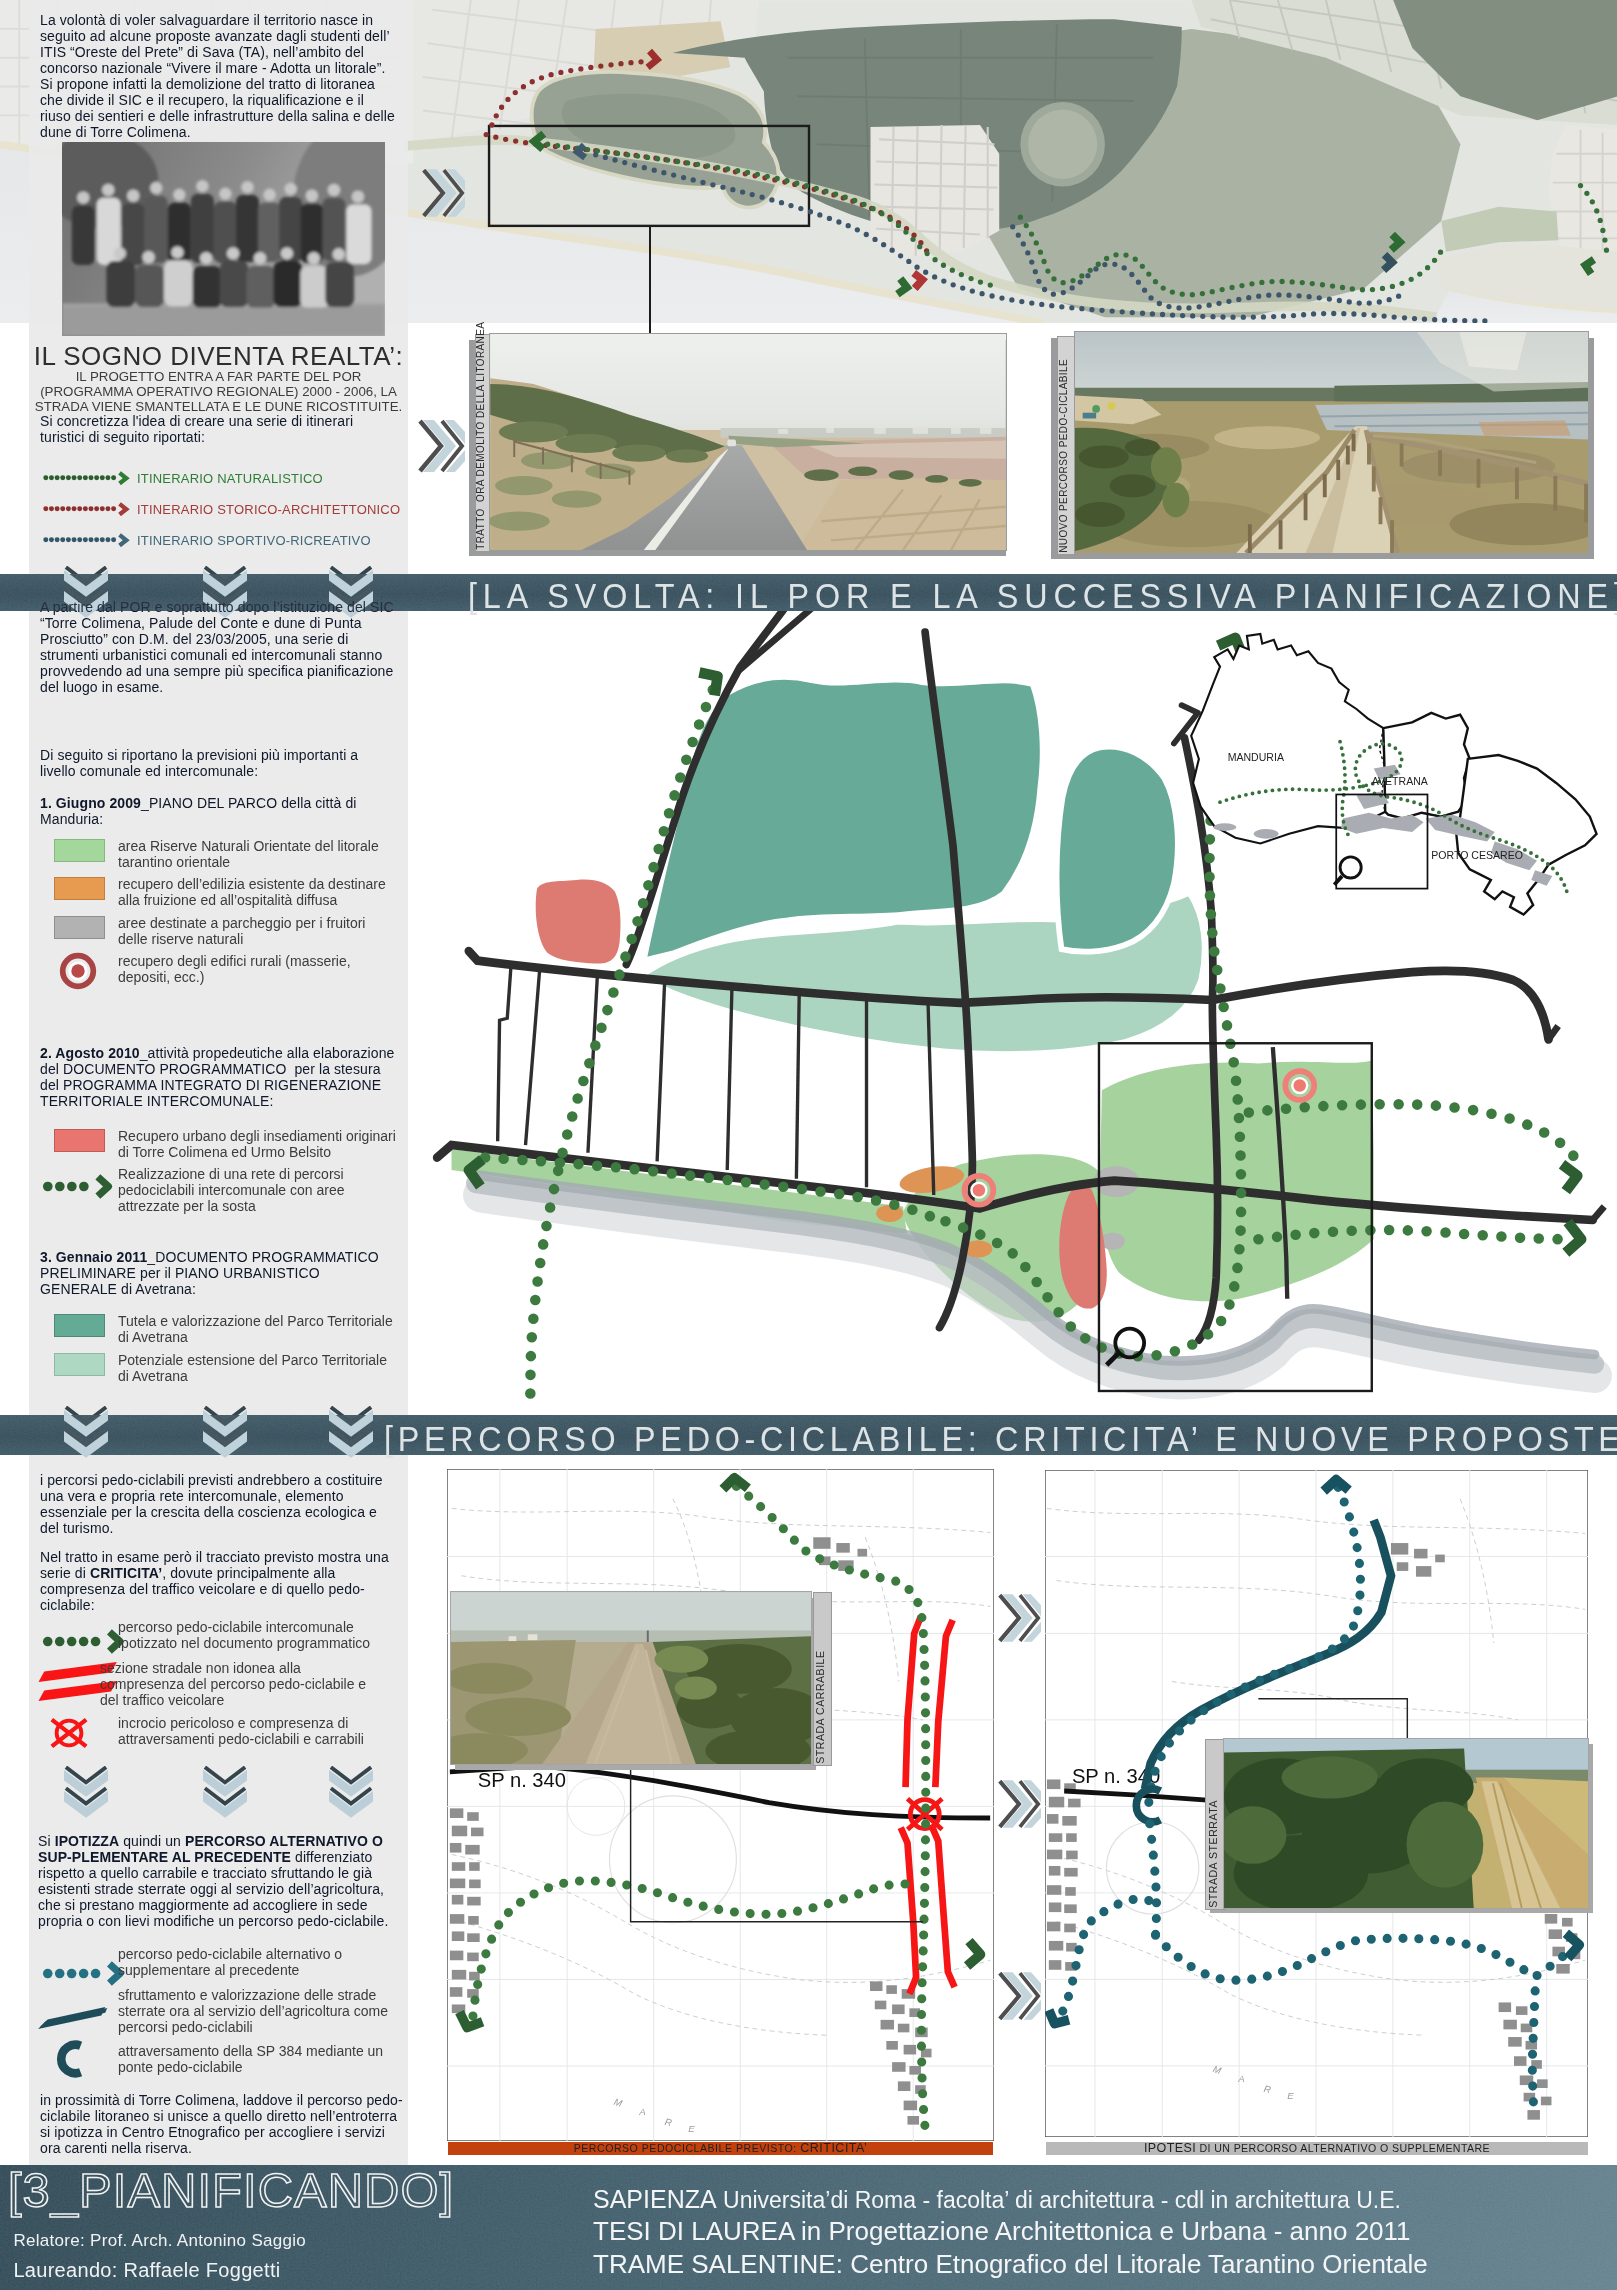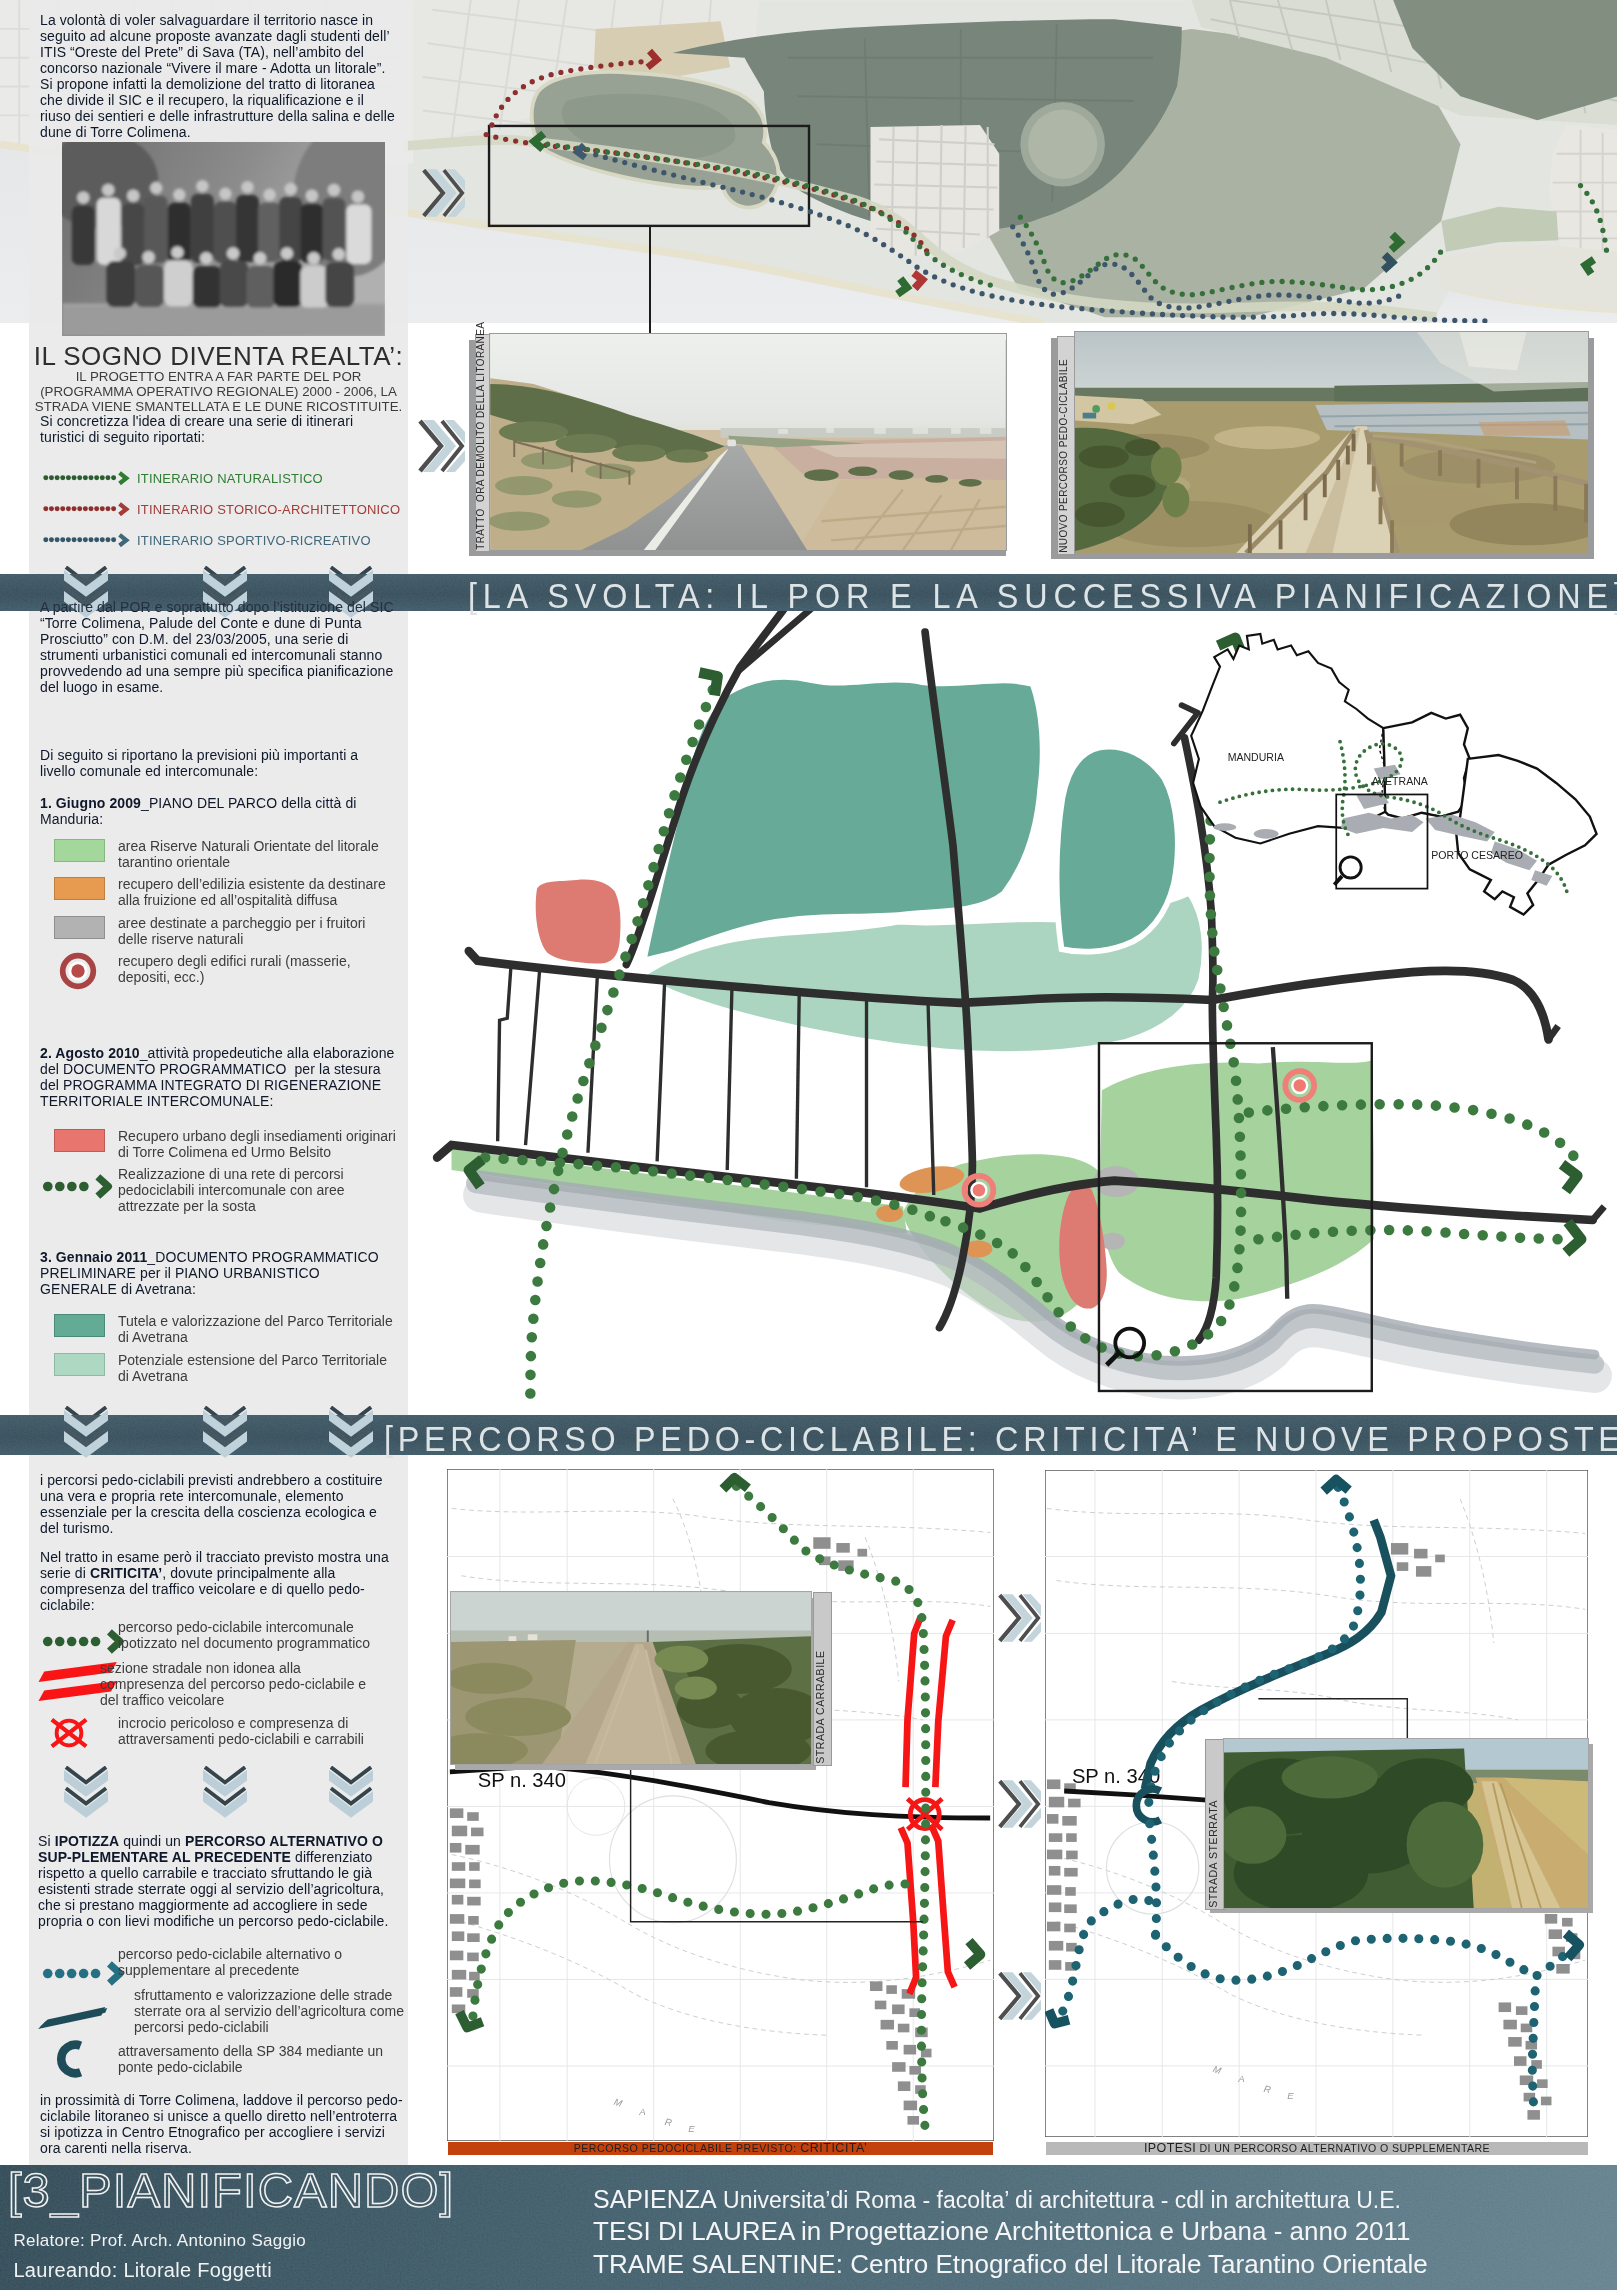--- a/index.html
+++ b/index.html
@@ -1038,21 +1038,21 @@
         <circle cx="56.0" cy="13" r="5"></circle>
       </g>
       <path d="M70.5,3 L81.5,13 L70.5,23" fill="none" stroke="#257083" stroke-width="7.5" stroke-linejoin="round"></path>
     </svg></div>
 <div class="abs legtxt" style="left:118px;top:1946px;width:283px;">percorso pedo-ciclabile alternativo o supplementare al precedente</div>
 
 <div class="abs" style="left:38px;top:2004px;"><svg width="73" height="27" viewBox="0 0 76 28">
       <polygon points="10,16 70,3 66,12 0,26" fill="#1e4d59"></polygon>
       <polygon points="8,18 72,4 70,9 2,24" fill="#1e4d59"></polygon>
     </svg></div>
-<div class="abs legtxt" style="left:134px;top:1987px;width:283px;">sfruttamento e valorizzazione delle strade sterrate ora al servizio dell’agricoltura come percorsi pedo-ciclabili</div>
+<div class="abs legtxt" style="left:118px;top:1987px;width:283px;">sfruttamento e valorizzazione delle strade sterrate ora al servizio dell’agricoltura come percorsi pedo-ciclabili</div>
 
 <div class="abs" style="left:54px;top:2039px;"><svg width="38" height="40" viewBox="0 0 40 42">
       <path d="M28,7 A15,15 0 1 0 28,35" fill="none" stroke="#1e4d59" stroke-width="9"></path>
     </svg></div>
 <div class="abs legtxt" style="left:118px;top:2043px;width:283px;">attraversamento della SP 384 mediante un ponte pedo-ciclabile</div>
 
 <div class="abs txt" style="left:40px;top:2092px;width:363px;">in prossimità di Torre Colimena, laddove il percorso pedo-ciclabile litoraneo si unisce a quello diretto nell’entroterra si ipotizza in Centro Etnografico per accogliere i servizi ora carenti nella riserva.</div>
 
 <div class="abs" style="left:0;top:574px;width:1618px;height:37px;opacity:0.12;pointer-events:none;">
 <svg width="1618" height="37" viewBox="0 0 1684 38">
@@ -1076,20 +1076,20 @@
         <feTurbulence type="fractalNoise" baseFrequency="0.55" numOctaves="2" seed="11"></feTurbulence>
         <feColorMatrix type="matrix" values="0 0 0 0 0.72 0 0 0 0 0.80 0 0 0 0 0.85 0.55 0.55 0.55 0 0"></feColorMatrix>
       </filter>
       <rect width="1684" height="130" filter="url(#nz3)"></rect>
     </svg></div>
 
 <div class="abs" style="left:7.7px;top:2163px;width:442px;color:transparent;-webkit-text-stroke:1.5px #f2f2f2;font-size:48px;letter-spacing:1px;white-space:nowrap;transform:scale(1.02,1.0);transform-origin:left top;">[3_PIANIFICANDO]</div>
 
 <div class="abs" style="left:13.4px;top:2231px;color:#f0f3f4;font-size:17px;letter-spacing:0.3px;">Relatore: Prof. Arch. Antonino Saggio</div>
 
-<div class="abs" style="left:13.4px;top:2259px;color:#f0f3f4;font-size:20px;letter-spacing:0.3px;">Laureando: Litorale Foggetti</div>
+<div class="abs" style="left:13.4px;top:2259px;color:#f0f3f4;font-size:20px;letter-spacing:0.3px;">Laureando: Raffaele Foggetti</div>
 
 <div class="abs" style="left:593px;top:2185px;color:#f3f5f6;font-size:23px;"><span style="font-size:25px;margin-top:46px;">SAPIENZA</span> Universita’di Roma - facolta’ di architettura - cdl in architettura U.E.</div>
 
 <div class="abs" style="left:593px;top:2216px;color:#f3f5f6;font-size:26px;">TESI DI LAUREA in Progettazione Architettonica e Urbana - anno 2011</div>
 
 <div class="abs" style="left:593px;top:2249px;color:#f3f5f6;font-size:26px;">TRAME SALENTINE: Centro Etnografico del Litorale Tarantino Orientale</div>
 
 
 </body></html>

